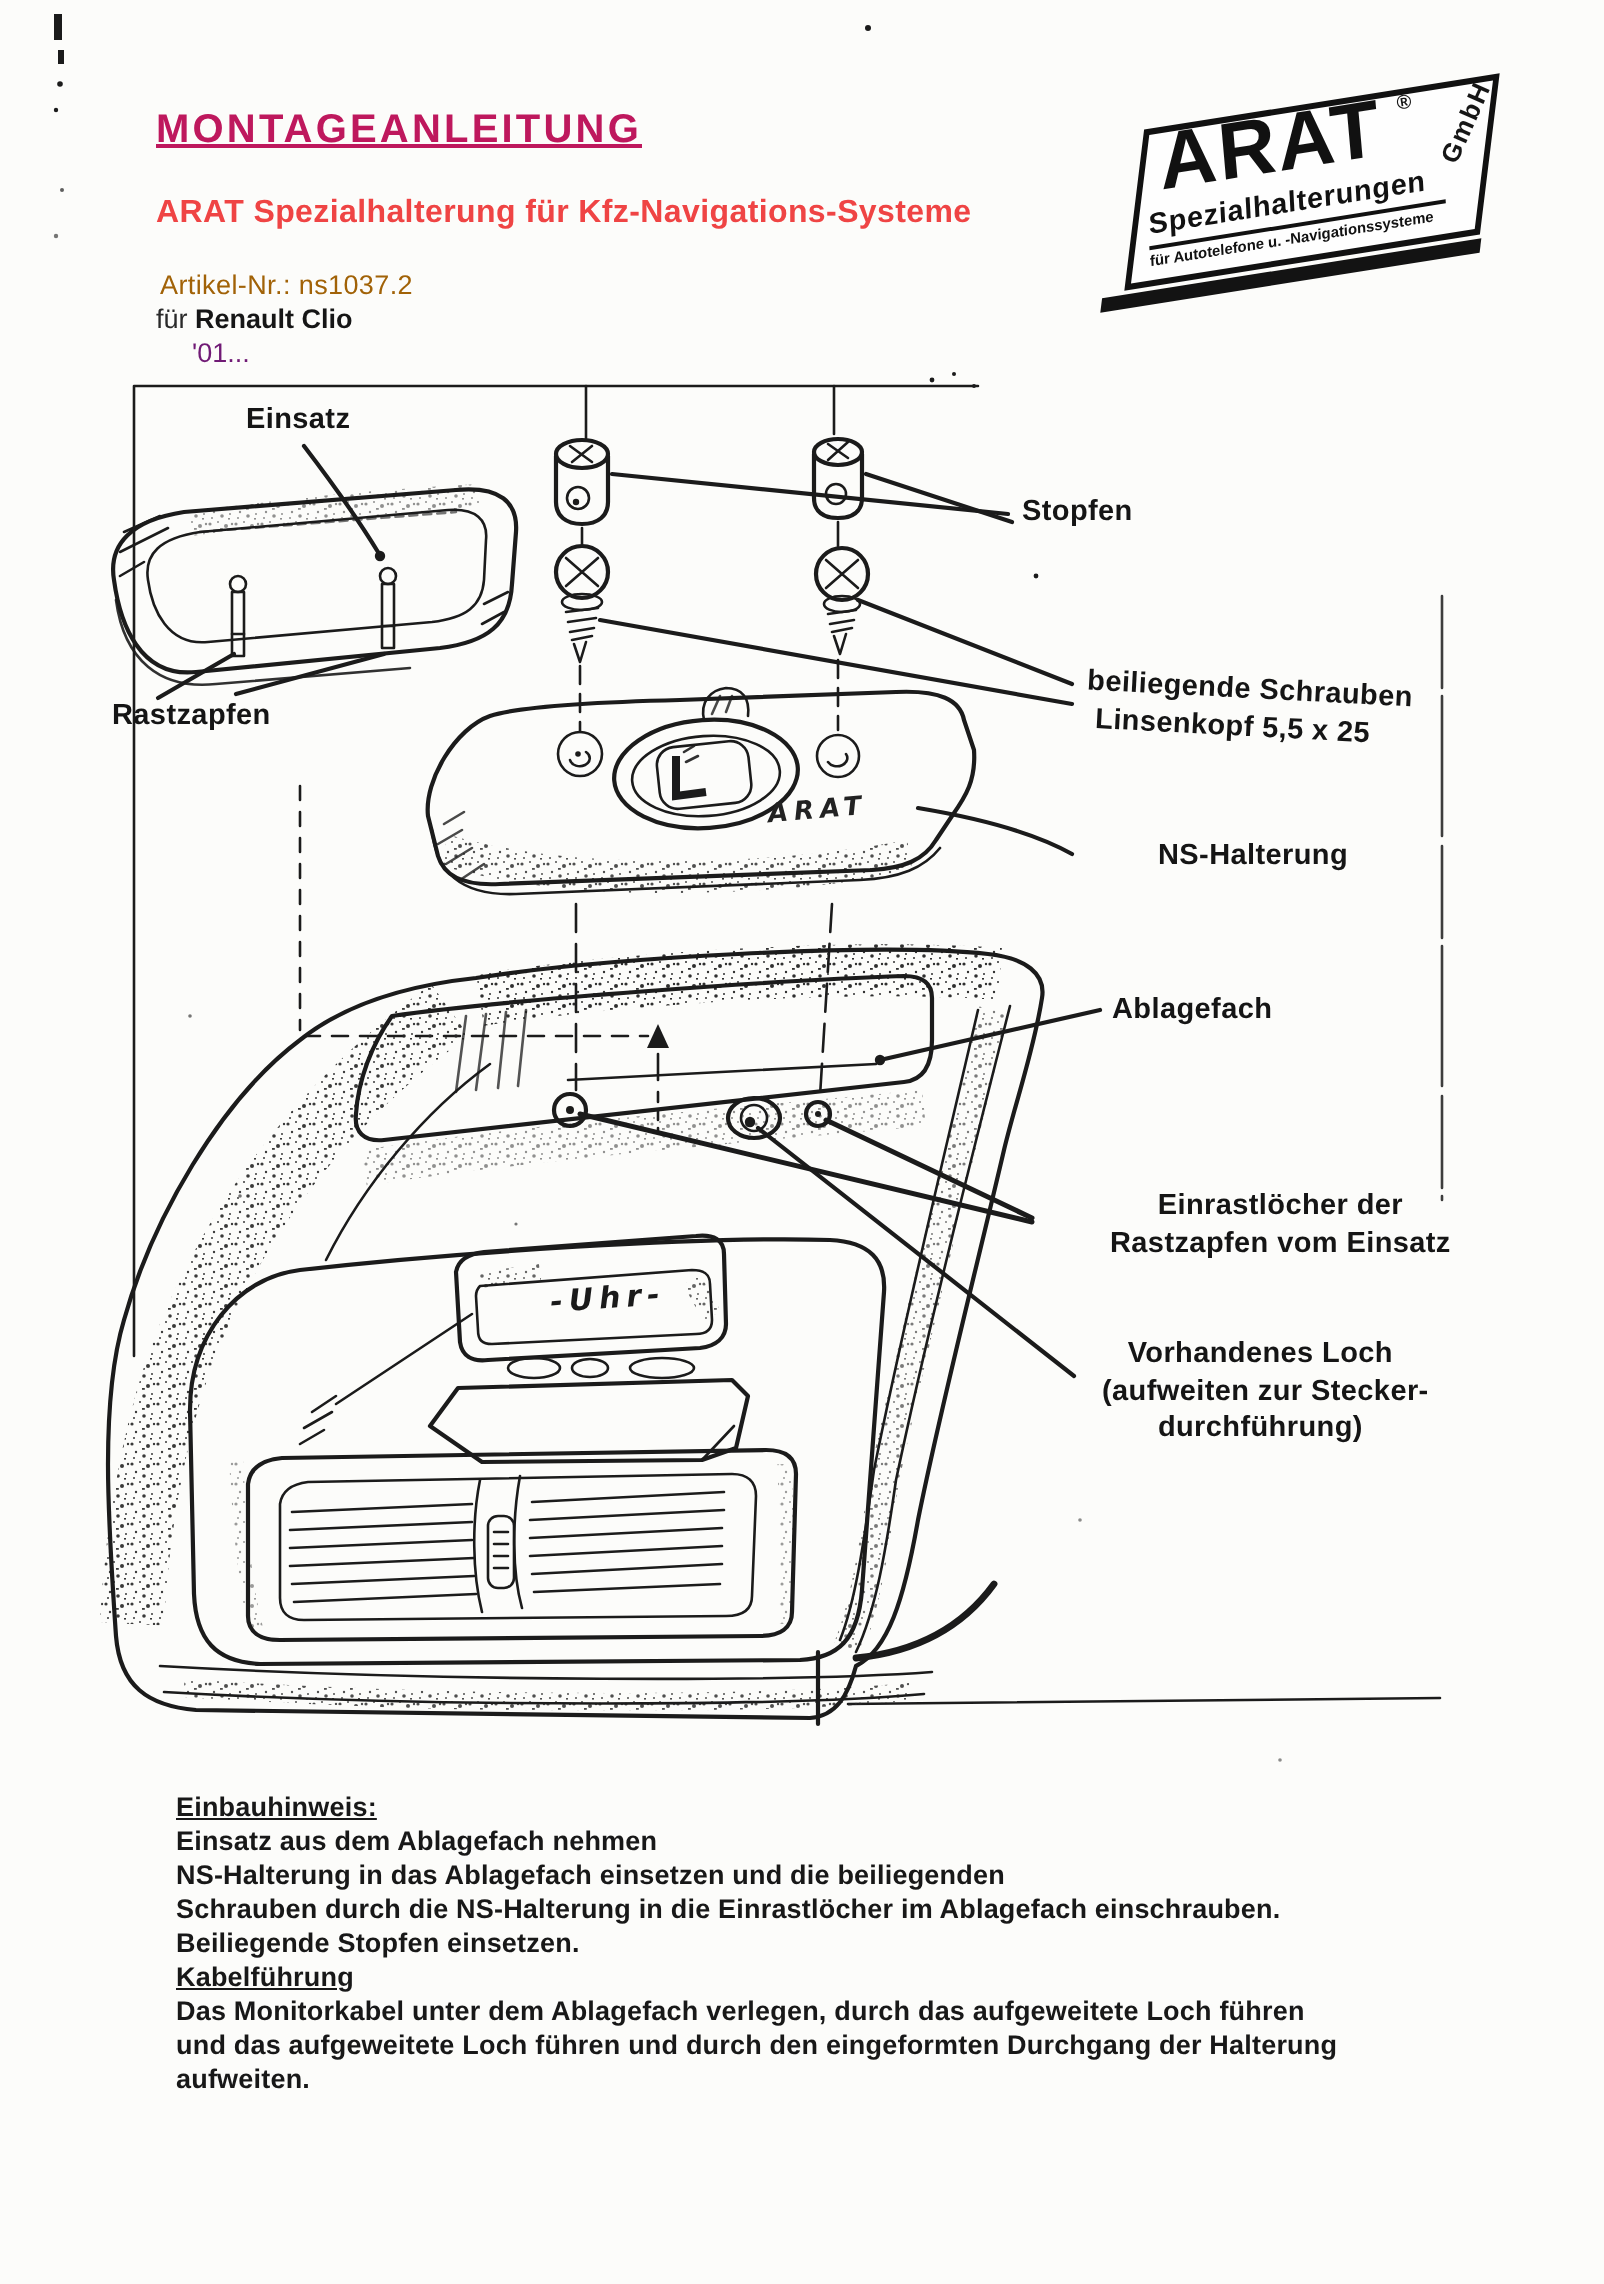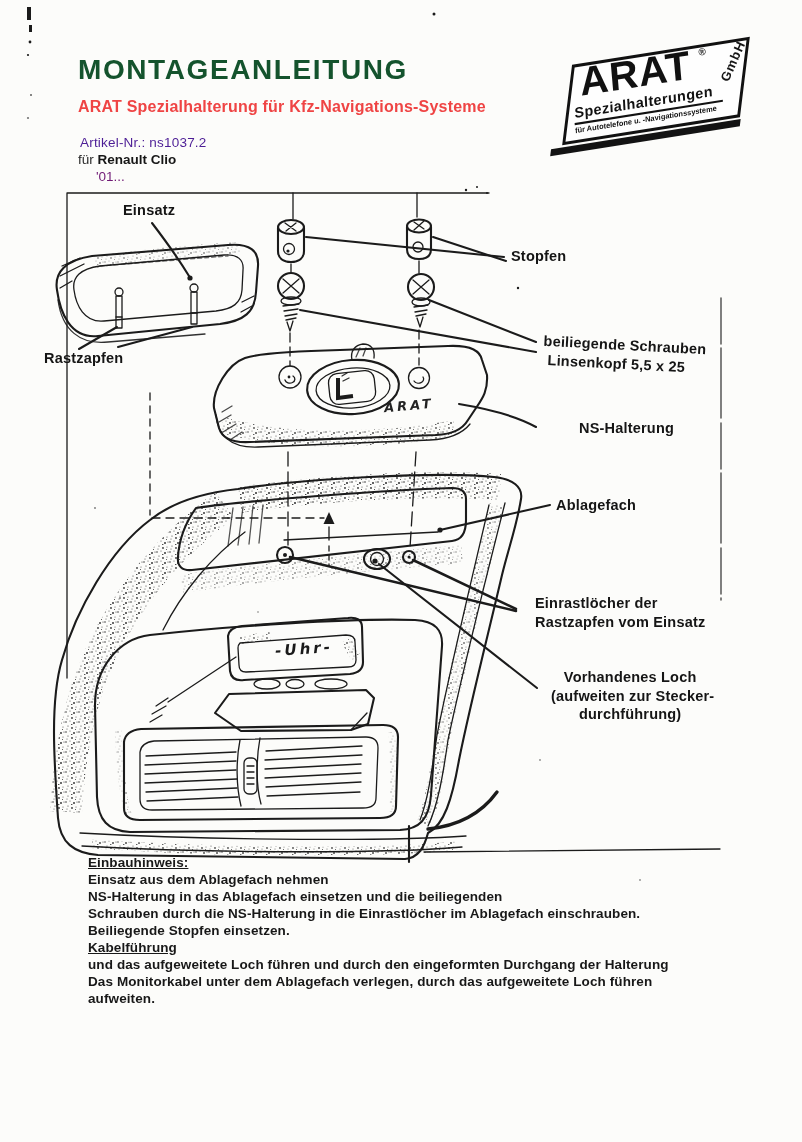--- a/index.html
+++ b/index.html
@@ -9,27 +9,27 @@
     font-family:"Liberation Sans",sans-serif;
     color:#161616;
   }
   .page{
     position:relative;width:802px;height:1142px;overflow:hidden;
     background:#fcfcfa;
   }
   
   .title{
     position:absolute;left:78px;top:54px;
-    font-size:28px;font-weight:700;letter-spacing:1.6px;color:#14532d;
+    font-size:20px;font-weight:700;letter-spacing:1.6px;color:#be185d;text-decoration:underline;
   }
   .subtitle{
     position:absolute;left:78px;top:98px;
     font-size:16px;font-weight:700;color:#ef4444;letter-spacing:.2px;
   }
-  .artline{position:absolute;left:80px;top:135px;font-size:13.5px;color:#4c1d95;letter-spacing:.2px;}
+  .artline{position:absolute;left:80px;top:135px;font-size:13.5px;color:#a16207;letter-spacing:.2px;}
   .vehline{position:absolute;left:78px;top:152px;font-size:13.5px;color:#2a2a2a;}
   .vehline b{font-weight:700;color:#161616;}
   .yearline{position:absolute;left:96px;top:169px;font-size:13.5px;color:#701a75;}
   
   .logo{
     position:absolute;left:566px;top:52px;width:180px;height:78px;
     transform:rotate(-9deg);
   }
   .logo .frame{
     position:absolute;inset:0;
@@ -73,21 +73,21 @@
     font-family:"DejaVu Sans",sans-serif;font-style:italic;font-weight:700;
     font-size:15px;letter-spacing:3px;color:#1a1a1a;transform:rotate(-4deg);
   }
   .embossed{
     position:absolute;left:384px;top:398px;
     font-family:"DejaVu Sans",sans-serif;font-style:italic;font-weight:700;
     font-size:13px;letter-spacing:3px;color:#222;transform:rotate(-5deg);
   }
   
   .instr{
-    position:absolute;left:88px;top:854px;width:660px;
+    position:absolute;left:88px;top:895px;width:660px;
     font-size:13.5px;font-weight:700;line-height:17px;color:#181818;letter-spacing:.1px;
   }
   .instr .hd{text-decoration:underline;}
   svg{position:absolute;left:0;top:0;}
   .s1{stroke:#1b1b1b;stroke-width:1.3;fill:none;stroke-linecap:round;stroke-linejoin:round;}
   .s2{stroke:#1b1b1b;stroke-width:2.1;fill:none;stroke-linecap:round;stroke-linejoin:round;}
   .s3{stroke:#1b1b1b;stroke-width:2.5;fill:none;stroke-linecap:round;stroke-linejoin:round;}
   .sf{fill:#1b1b1b;stroke:none;}
   .stip{fill:none;stroke:url(#stip);stroke-linecap:butt;}
 </style>
@@ -322,45 +322,45 @@
   <div class="logo">
     <div class="frame"></div>
     <div class="brand">ARAT</div>
     <div class="reg">®</div>
     <div class="gmbh">GmbH</div>
     <div class="l1">Spezialhalterungen</div>
     <div class="l2">für Autotelefone u. -Navigationssysteme</div>
   </div>
 
   <div class="lbl" style="left:123px;top:201px;text-align:center;">Einsatz</div>
-  <div class="lbl" style="left:44px;top:349px;text-align:center;">Rastzapfen</div>
+  <div class="lbl" style="left:56px;top:349px;text-align:center;">Rastzapfen</div>
   <div class="lbl" style="left:511px;top:247px;text-align:center;">Stopfen</div>
   <div class="lbl" style="left:543px;top:336px;transform:rotate(3deg);">
     <span>beiliegende Schrauben</span>
     <span class="ind">Linsenkopf 5,5 x 25</span>
   </div>
   <div class="lbl" style="left:544px;top:419px;margin-left:35px;">NS-Halterung</div>
   <div class="lbl" style="left:556px;top:496px;">Ablagefach</div>
-  <div class="lbl" style="left:535px;top:594px;">
+  <div class="lbl" style="left:555px;top:594px;text-align:center;">
     <span>Einrastlöcher der</span>
     <span class="ind" style="padding-left:0;">Rastzapfen vom Einsatz</span>
   </div>
   <div class="lbl" style="left:546px;top:668px;text-align:center;">
     <span>Vorhandenes Loch</span>
     <span class="ind">(aufweiten zur Stecker-</span>
     <span class="ind" style="padding-left:0;">durchführung)</span>
   </div>
   <div class="uhr">-Uhr-</div>
   <div class="embossed">ARAT</div>
 
   <div class="instr">
     <div class="hd">Einbauhinweis:</div>
     <div>Einsatz aus dem Ablagefach nehmen</div>
     <div>NS-Halterung in das Ablagefach einsetzen und die beiliegenden</div>
     <div>Schrauben durch die NS-Halterung in die Einrastlöcher im Ablagefach einschrauben.</div>
     <div>Beiliegende Stopfen einsetzen.</div>
     <div class="hd">Kabelführung</div>
+    <div>Das Monitorkabel unter dem Ablagefach verlegen, durch das aufgeweitete Loch führen</div>
     <div>und das aufgeweitete Loch führen und durch den eingeformten Durchgang der Halterung</div>
-    <div>Das Monitorkabel unter dem Ablagefach verlegen, durch das aufgeweitete Loch führen</div>
     <div>aufweiten.</div>
   </div>
 
 </div>
 
 </body></html>

